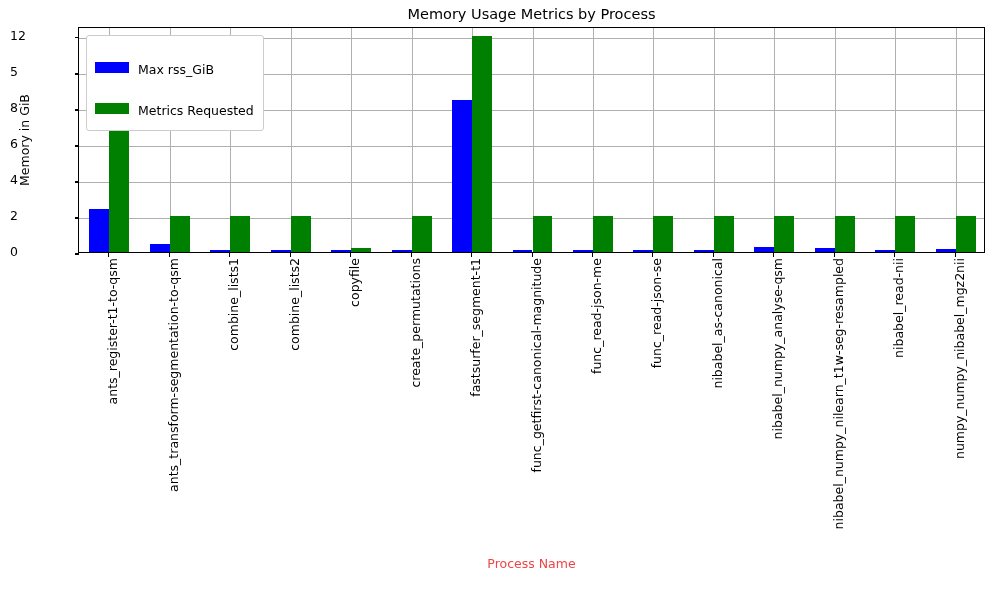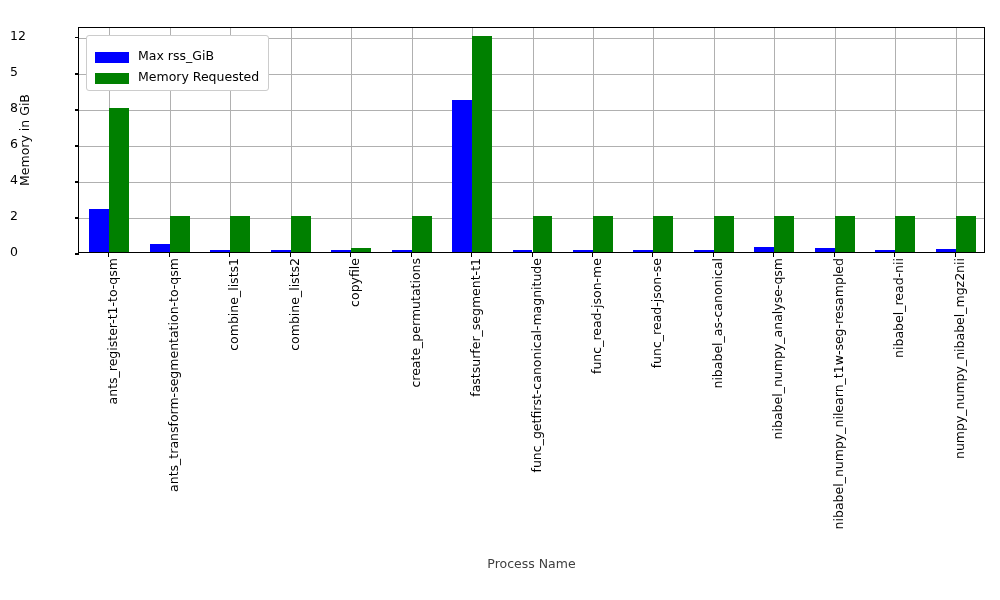--- a/index.html
+++ b/index.html
@@ -50,21 +50,21 @@
   }
 
   
   #xlabel {
     position: absolute;
     left: 78px;
     top: 556px;
     width: 907px;
     text-align: center;
     font-size: 12.5px;
-    color: #404040;
+    color: #ef4444;
     white-space: nowrap;
   }
 
   
   #plot-area {
     position: absolute;
     left: 78px;
     top: 27px;
     width: 907px;
     height: 226px;
@@ -163,40 +163,42 @@
     left: 7px;
     top: 7px;
     background: #ffffff;
     border: 1px solid #cccccc;
     border-radius: 3px;
     padding: 6px 9px 6px 8px;
     box-sizing: border-box;
   }
   .legend-row {
     display: flex;
-    align-items: flex-end;
+    align-items: flex-start;
     height: 21px;
+    margin-top: 20px;
   }
   .legend-swatch {
     width: 34px;
     height: 11px;
     margin-right: 9px;
     flex: 0 0 auto;
   }
   .legend-text {
     font-size: 12.5px;
     color: #000000;
     white-space: nowrap;
   }
 </style>
 </head>
 <body>
 
 <div id="figure">
 
+  <div id="chart-title">Memory Usage Metrics by Process</div>
 
   <div id="ylabel">Memory in GiB</div>
   <div id="xlabel">Process Name</div>
 
   <div id="ytick-labels">
       <div class="ytick-label" style="top: 226px;">0</div>
       <div class="ytick-label" style="top: 189.984px;">2</div>
       <div class="ytick-label" style="top: 153.968px;">4</div>
       <div class="ytick-label" style="top: 117.952px;">6</div>
       <div class="ytick-label" style="top: 81.9363px;">8</div>
@@ -302,18 +304,18 @@
         <div class="bar bar-mem-req" title="numpy_numpy_nibabel_mgz2nii: 2" style="left: 876.767px; width: 19.954px; height: 36.0159px; background: rgb(0, 128, 0);"></div>
       </div>
 
     <div id="legend">
       <div class="legend-row">
         <span class="legend-swatch bar-max-rss"></span>
         <span class="legend-text">Max rss_GiB</span>
       </div>
       <div class="legend-row">
         <span class="legend-swatch bar-mem-req"></span>
-        <span class="legend-text">Memory Requested</span>
+        <span class="legend-text">Metrics Requested</span>
       </div>
     </div>
   </div>
 
 </div>
 
 </body></html>

